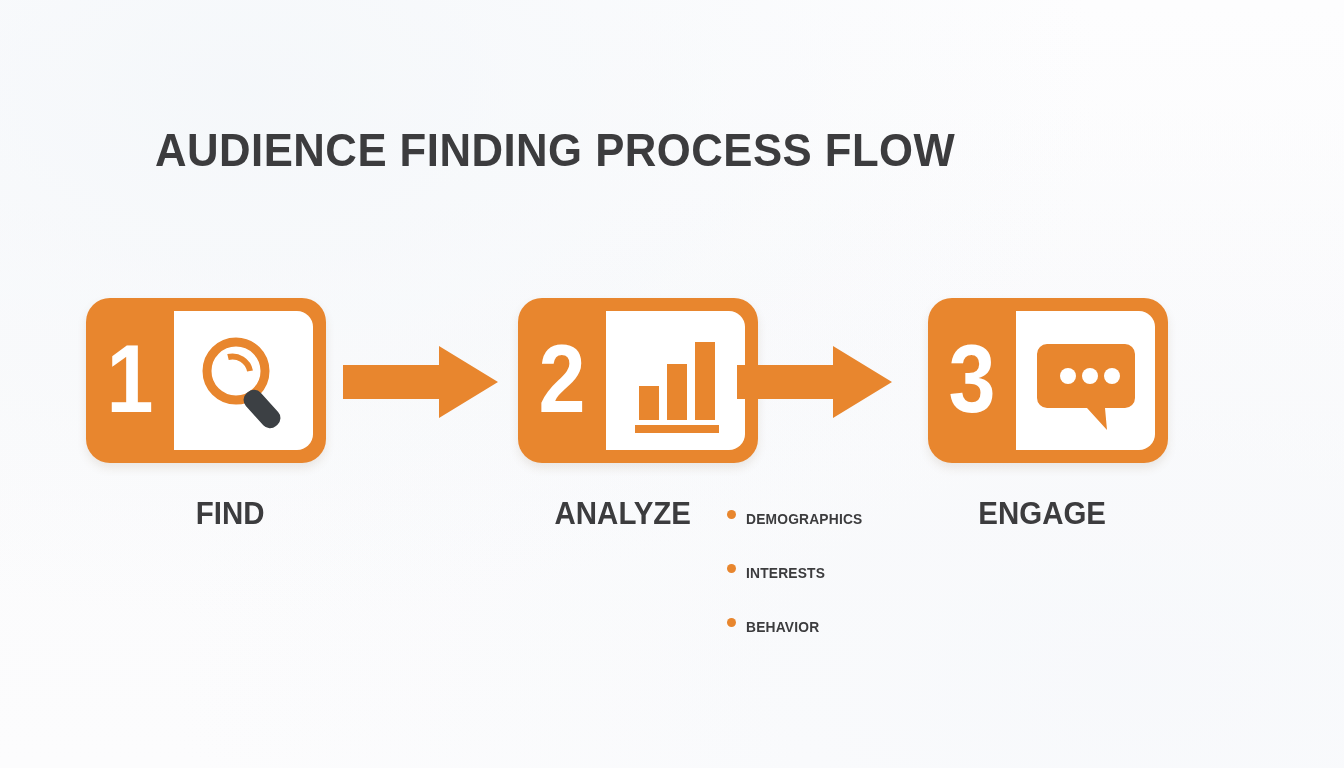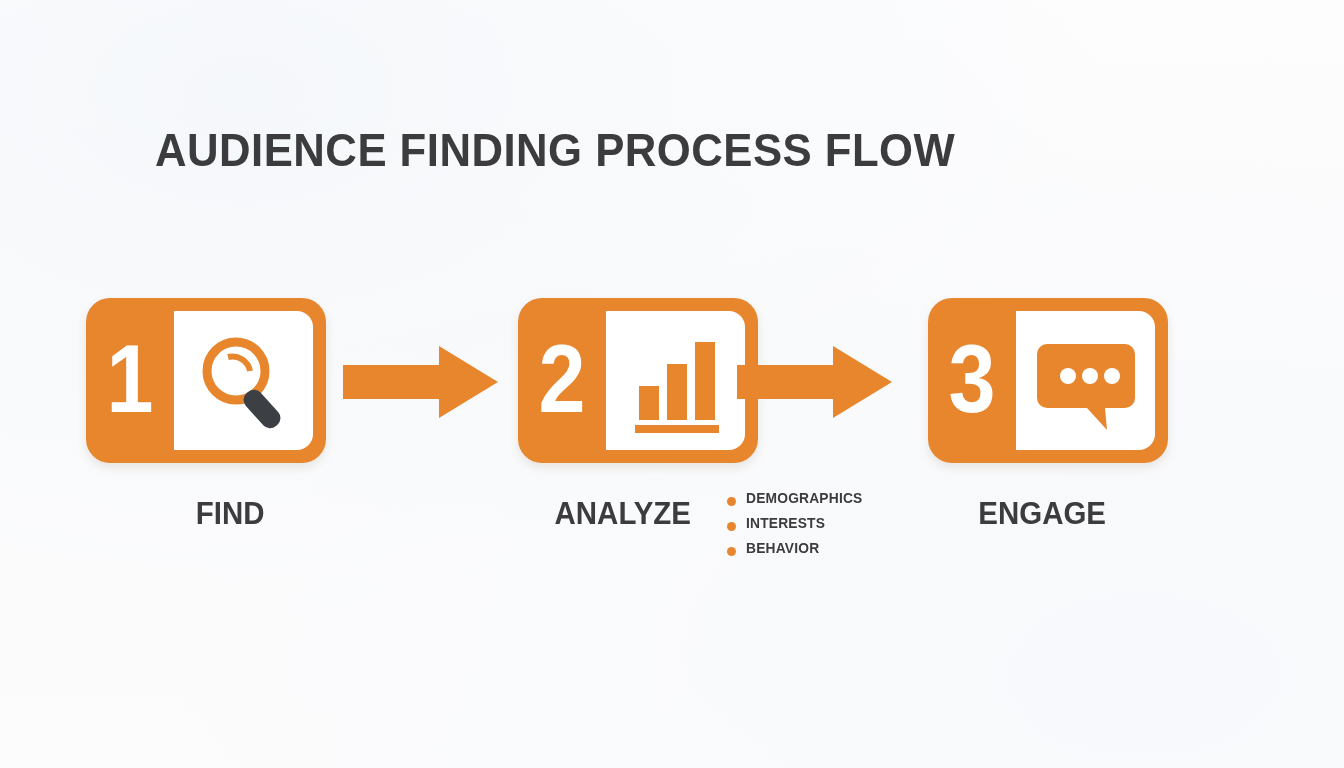--- a/index.html
+++ b/index.html
@@ -127,22 +127,23 @@
   .step-label.l3 { left: 975px; }
 
   
   .legend {
     position: absolute;
     left: 727px;
     top: 481px;
   }
   .legend-item {
     display: flex;
-    align-items: flex-end;
+    align-items: flex-start;
     height: 25px;
+    margin-top: 29px;
   }
   .legend-dot {
     width: 9px;
     height: 9px;
     border-radius: 50%;
     background: #e8862e;
     flex: 0 0 auto;
   }
   .legend-text {
     margin-left: 10px;

